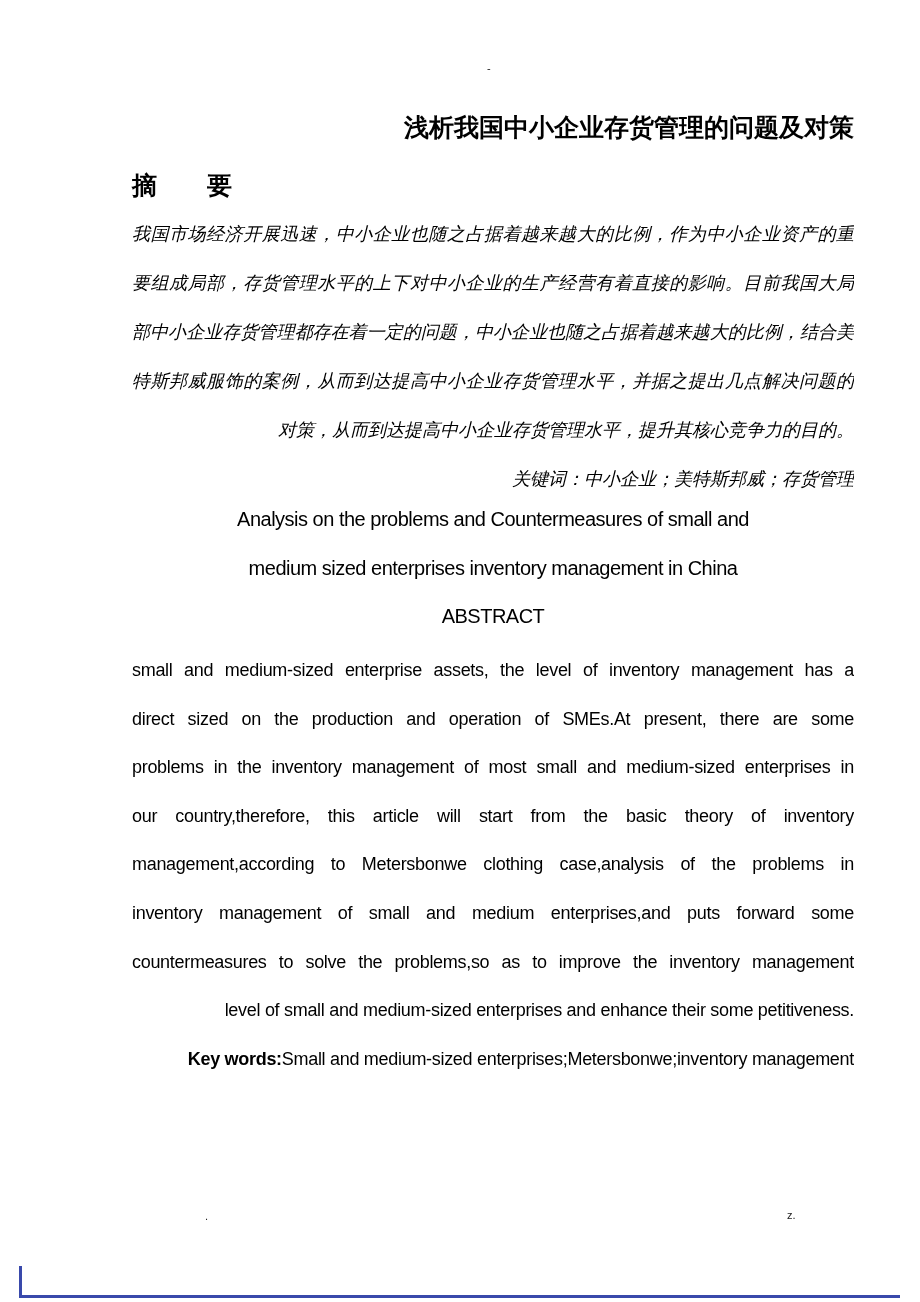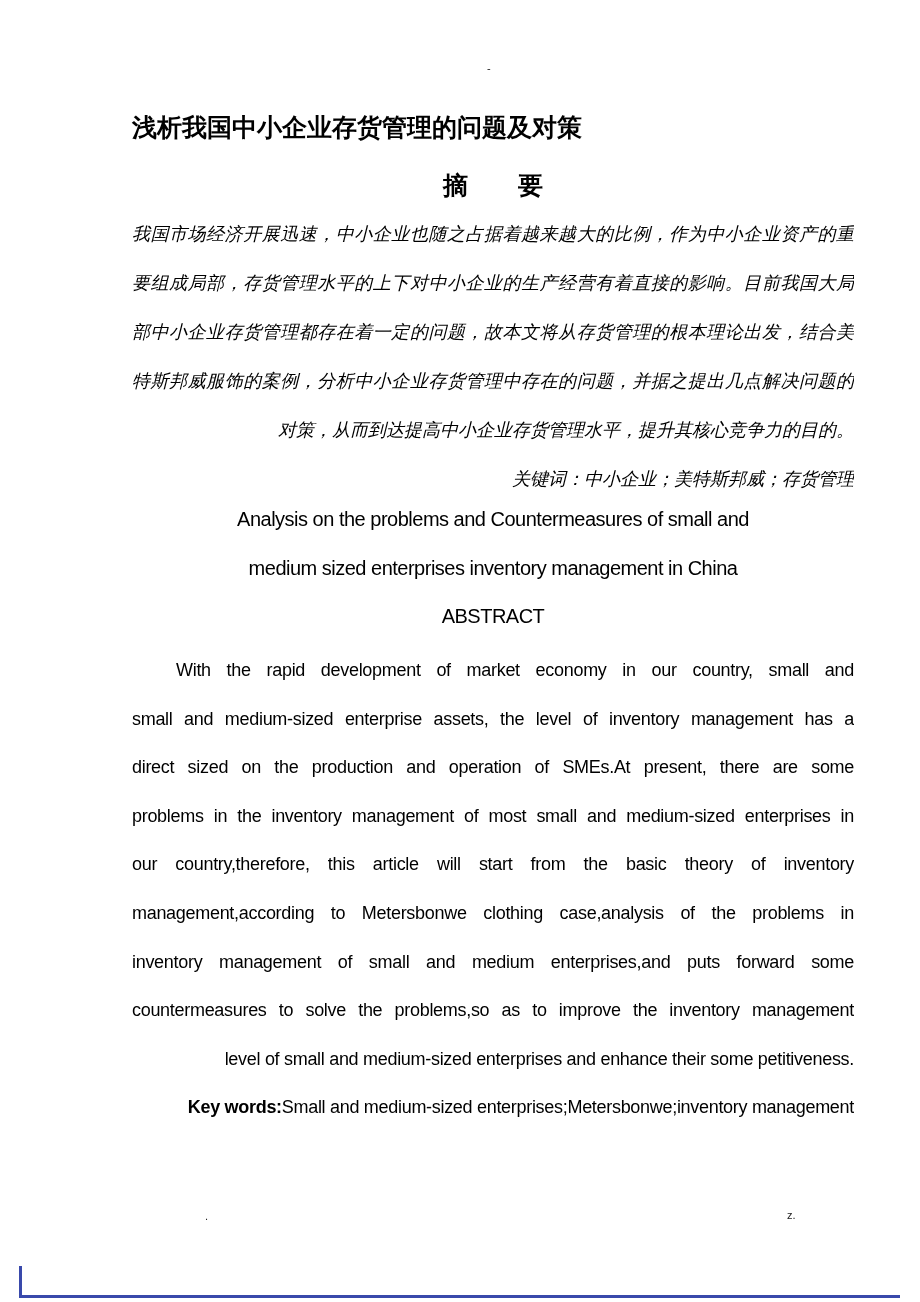--- a/index.html
+++ b/index.html
@@ -18,28 +18,27 @@
     width: 722px;
   }
   .mark {
     position: absolute;
     font-size: 11px;
     color: #222;
     font-family: "Liberation Sans", "DejaVu Sans", sans-serif;
   }
   .zh-title {
     top: 110px;
-    text-align: left;
+    text-align: right;
     font-size: 25px;
     font-weight: bold;
     line-height: 34px;
   }
   .zh-heading {
     top: 168px;
-    text-align: center;
     font-size: 25px;
     font-weight: bold;
     line-height: 34px;
   }
   .zh-block {
     top: 210px;
     line-height: 49px;
     font-size: 18px;
     font-style: italic;
   }
@@ -93,34 +92,33 @@
 
   <span class="mark" style="left:487px; top:62px;">-</span>
 
   <div class="content zh-title">浅析我国中小企业存货管理的问题及对策</div>
 
   <div class="content zh-heading">摘　　要</div>
 
   <div class="content zh-block">
     <div class="jline">我国市场经济开展迅速，中小企业也随之占据着越来越大的比例，作为中小企业资产的重</div>
     <div class="jline">要组成局部，存货管理水平的上下对中小企业的生产经营有着直接的影响。目前我国大局</div>
-    <div class="jline">部中小企业存货管理都存在着一定的问题，故本文将从存货管理的根本理论出发，结合美</div>
-    <div class="jline">特斯邦威服饰的案例，分析中小企业存货管理中存在的问题，并据之提出几点解决问题的</div>
+    <div class="jline">部中小企业存货管理都存在着一定的问题，中小企业也随之占据着越来越大的比例，结合美</div>
+    <div class="jline">特斯邦威服饰的案例，从而到达提高中小企业存货管理水平，并据之提出几点解决问题的</div>
     <div class="plainline">对策，从而到达提高中小企业存货管理水平，提升其核心竞争力的目的。</div>
     <div class="plainline">关键词：中小企业；美特斯邦威；存货管理</div>
   </div>
 
   <div class="content en-title-block">
     <div>Analysis on the problems and Countermeasures of small and</div>
     <div>medium sized enterprises inventory management in China</div>
     <div>ABSTRACT</div>
   </div>
 
   <div class="content en-body">
-    <div class="jline en-indent">With the rapid development of market economy in our country, small and</div>
     <div class="jline">small and medium-sized enterprise assets, the level of inventory management has a</div>
     <div class="jline">direct sized on the production and operation of SMEs.At present, there are some</div>
     <div class="jline">problems in the inventory management of most small and medium-sized enterprises in</div>
     <div class="jline">our country,therefore, this article will start from the basic theory of inventory</div>
     <div class="jline">management,according to Metersbonwe clothing case,analysis of the problems in</div>
     <div class="jline">inventory management of small and medium enterprises,and puts forward some</div>
     <div class="jline">countermeasures to solve the problems,so as to improve the inventory management</div>
     <div class="plainline">level of small and medium-sized enterprises and enhance their some petitiveness.</div>
     <div class="plainline">
       <span class="kw-label">Key words:</span><span>Small and medium-sized enterprises;Metersbonwe;inventory management</span>

